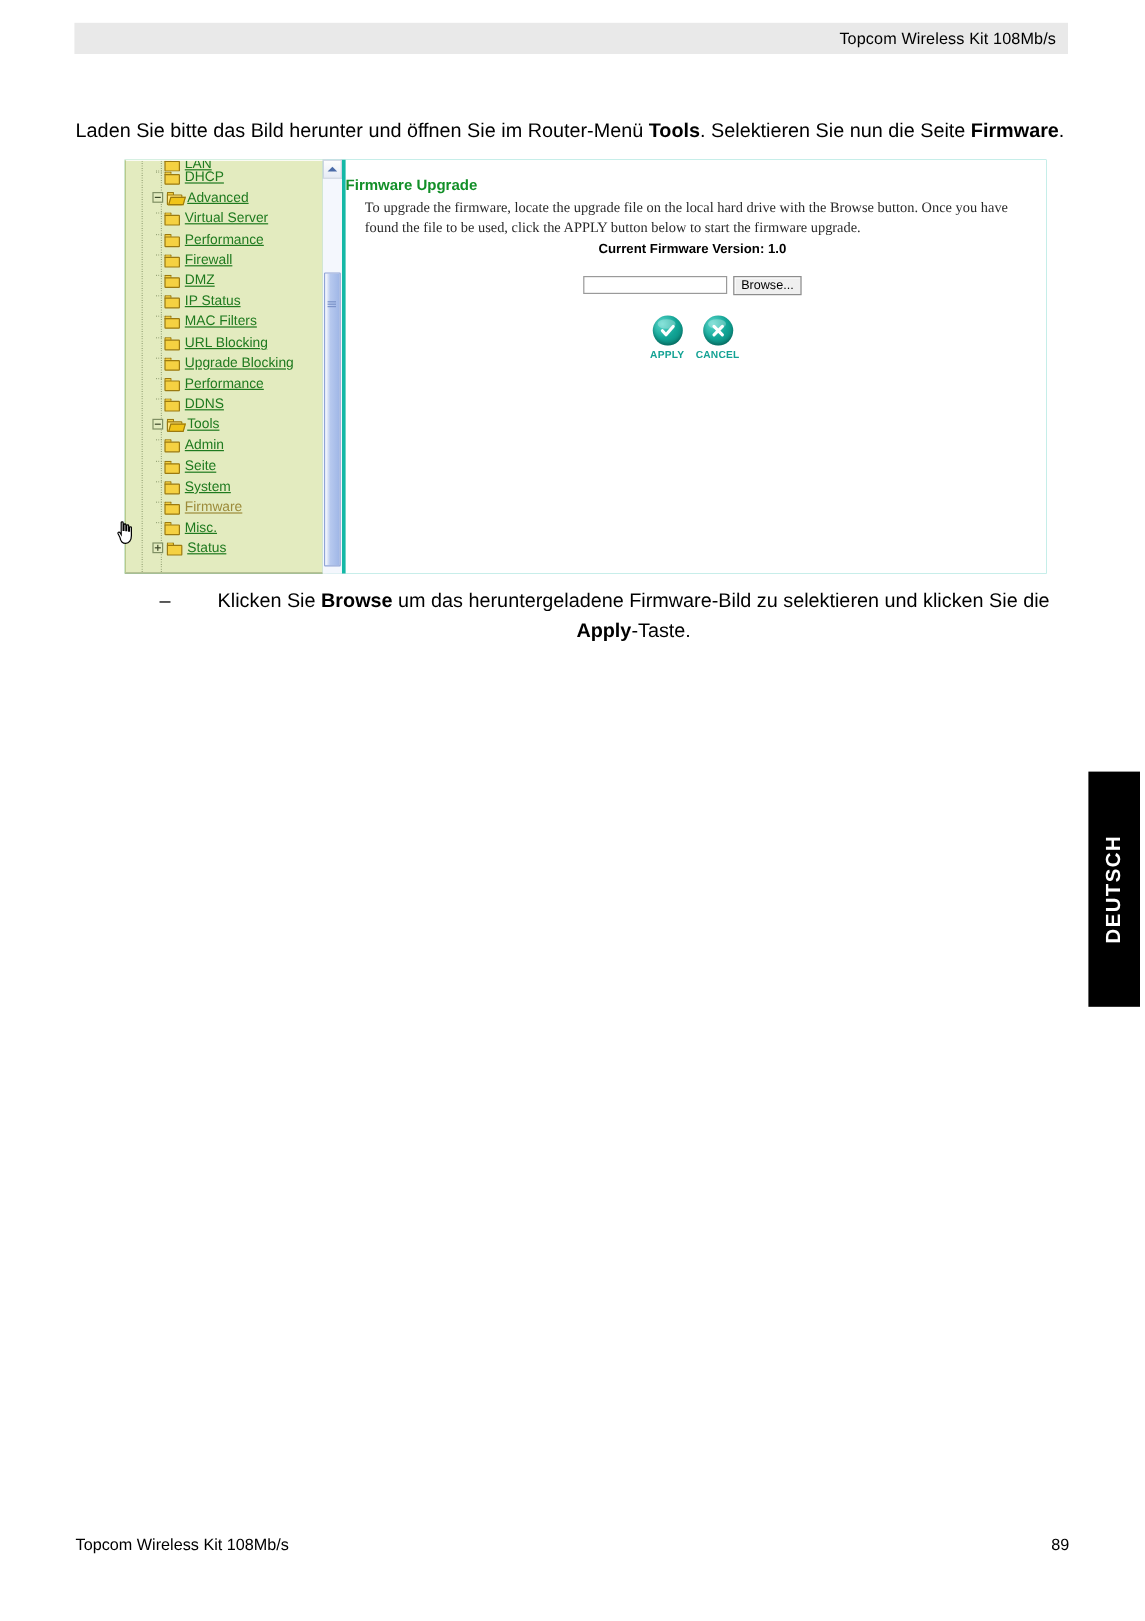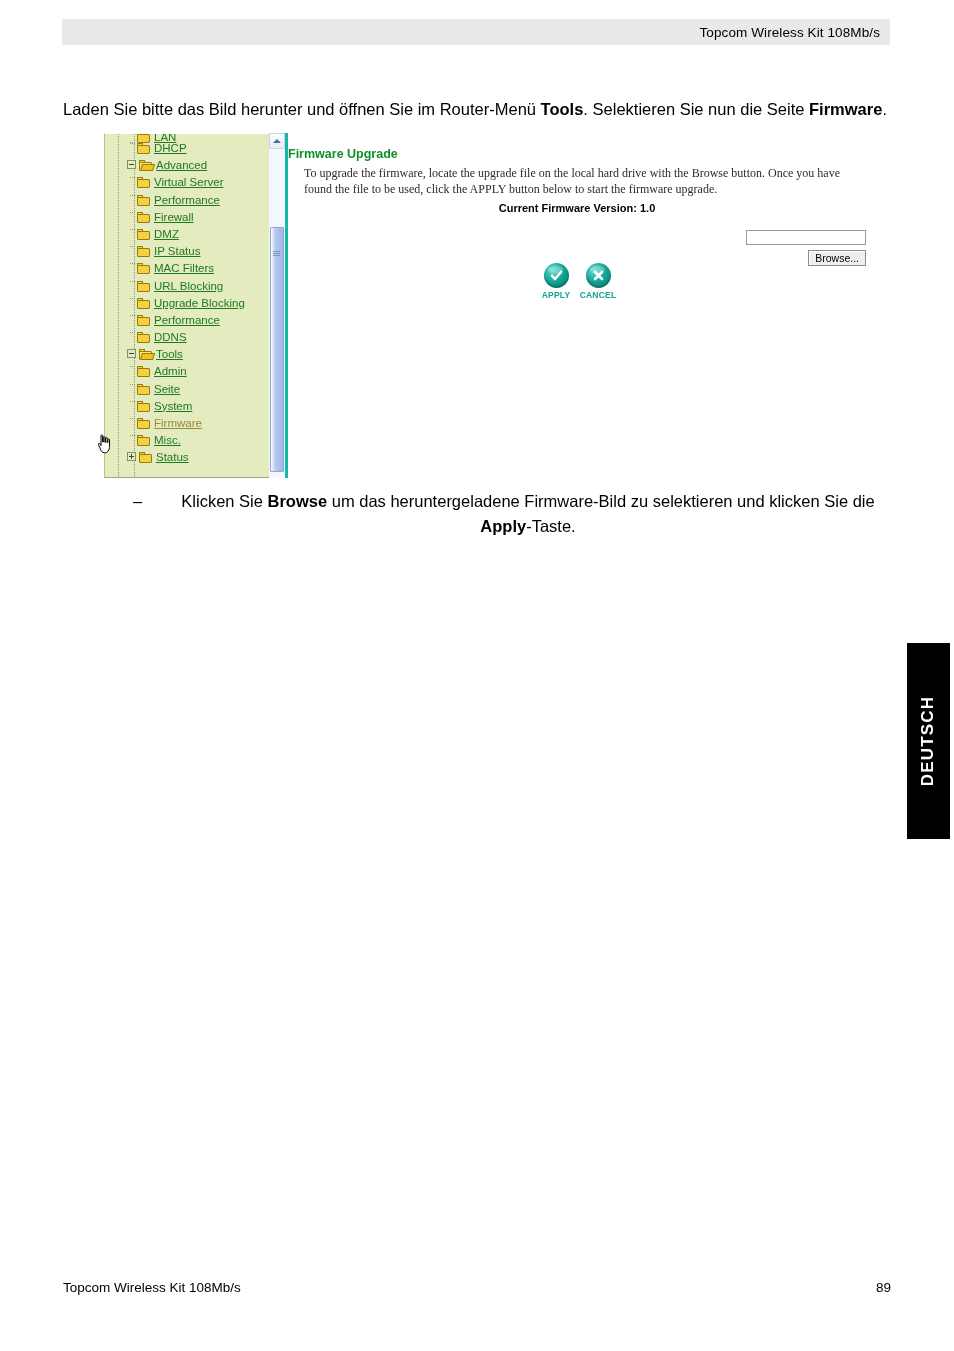--- a/index.html
+++ b/index.html
@@ -155,21 +155,21 @@
     position:absolute; left:16px; top:33px; width:560px;
     font-size:12px; line-height:15.5px; color:#2b2b2b;
     font-family:Liberation Serif, serif;
   }
   .fw-ver {
     position:absolute; left:0; top:69px; width:578px; text-align:center;
     font-size:11px; font-weight:bold; color:#000;
   }
   .fw-row {
     position:absolute; left:0; top:97px; width:578px;
-    display:flex; justify-content:center; align-items:flex-end; gap:5px;flex-direction:column;
+    display:flex; justify-content:center; align-items:flex-start; gap:5px;
   }
   .fw-input {
     width:120px; height:15px; border:1px solid #9a9a9a;
     background:#fff; font-size:10px; padding:0 2px;
     font-family:"Liberation Sans", sans-serif;
   }
   .fw-browse {
     height:16px; padding:0 6px;
     border:1px solid #8d8d8d; background:#efefef;
     font-size:10.5px; line-height:14px; color:#000;

